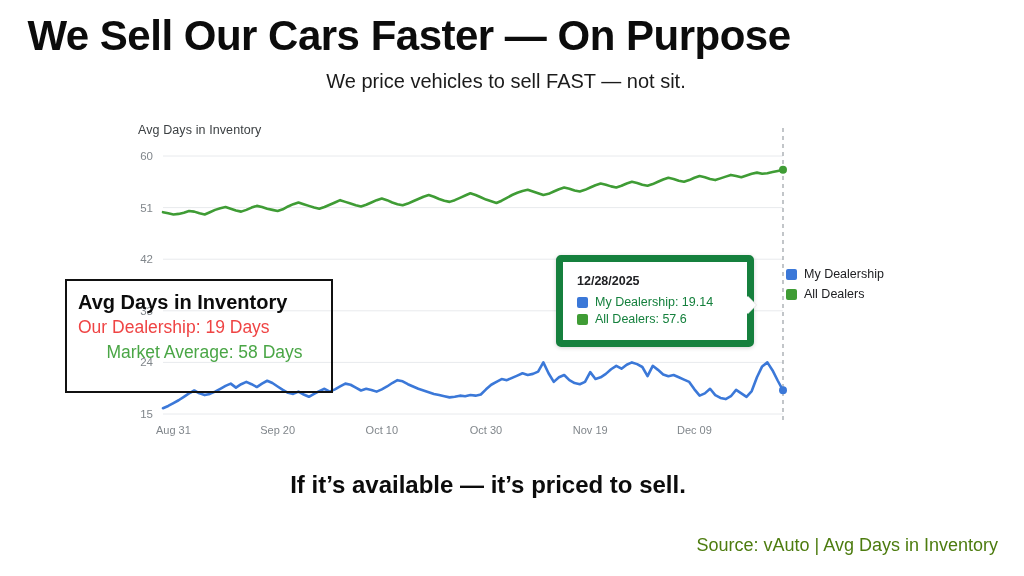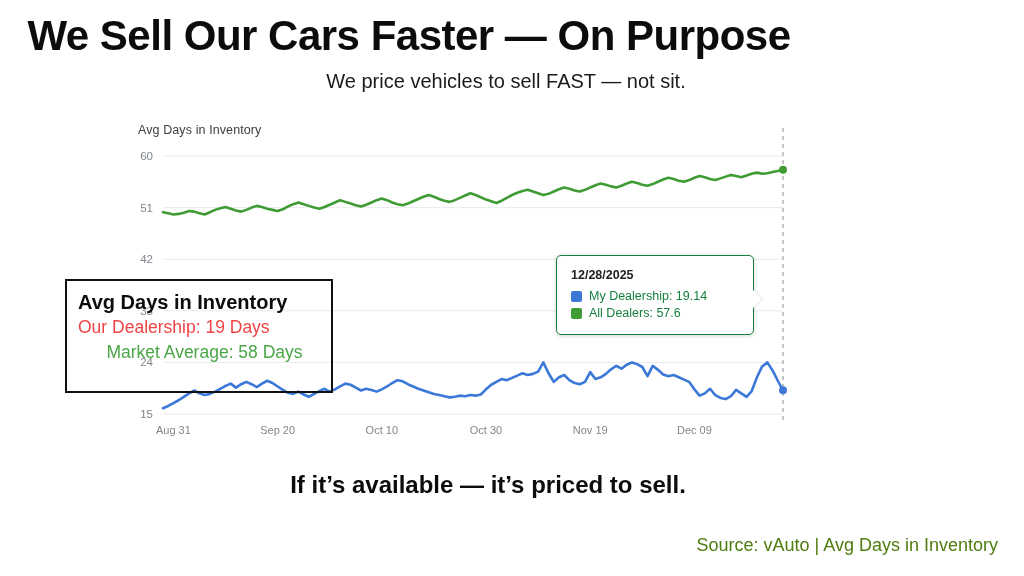--- a/index.html
+++ b/index.html
@@ -96,21 +96,21 @@
     white-space: nowrap;
   }
 
   
   .tooltip {
     position: absolute;
     left: 556px;
     top: 143px;
     width: 198px;
     background: #ffffff;
-    border: 1px solid #15803d;
+    border: 7px solid #15803d;
     border-radius: 5px;
     box-shadow: 0 1px 4px rgba(0,0,0,0.17);
     padding: 12px 14px 14px 14px;
     box-sizing: border-box;
   }
   .tt-date {
     font-size: 12.5px;
     font-weight: bold;
     color: #202124;
     margin-bottom: 7px;
@@ -220,20 +220,30 @@
       <text x="486.02521008403363" y="322" text-anchor="middle" class="xtick-text">Oct 30</text>
       <text x="590.2268907563025" y="322" text-anchor="middle" class="xtick-text">Nov 19</text>
       <text x="694.4285714285714" y="322" text-anchor="middle" class="xtick-text">Dec 09</text>
       <polyline points="163.00,100.19 168.21,101.33 173.42,102.48 178.63,101.91 183.84,100.76 189.05,99.04 194.26,99.61 199.47,101.33 204.68,102.48 209.89,100.19 215.10,97.89 220.31,96.17 225.52,95.03 230.73,96.75 235.94,98.47 241.15,99.61 246.36,97.89 251.57,95.60 256.78,93.88 261.99,95.03 267.20,96.75 272.41,97.89 277.62,99.04 282.83,97.32 288.04,94.45 293.25,92.16 298.46,90.44 303.67,92.16 308.88,93.88 314.09,95.60 319.30,96.75 324.51,95.03 329.72,92.73 334.93,90.44 340.14,88.15 345.35,89.87 350.56,91.59 355.77,93.31 360.98,94.45 366.19,92.73 371.40,90.44 376.61,88.15 381.82,86.43 387.03,88.15 392.24,90.44 397.45,92.16 402.66,93.31 407.87,91.59 413.08,89.29 418.29,87.00 423.50,84.71 428.71,82.99 433.92,84.71 439.13,87.00 444.34,88.72 449.55,89.87 454.76,88.15 459.97,85.85 465.18,83.56 470.39,81.27 475.61,82.99 480.82,85.28 486.03,87.57 491.24,89.29 496.45,91.01 501.66,88.72 506.87,85.85 512.08,82.99 517.29,80.69 522.50,78.97 527.71,77.83 532.92,79.55 538.13,81.27 543.34,82.99 548.55,81.84 553.76,79.55 558.97,77.25 564.18,75.53 569.39,76.68 574.60,78.40 579.81,79.55 585.02,77.83 590.23,75.53 595.44,73.24 600.65,71.52 605.86,72.67 611.07,74.39 616.28,75.53 621.49,73.81 626.70,71.52 631.91,69.80 637.12,70.95 642.33,72.67 647.54,73.81 652.75,72.09 657.96,69.80 663.17,67.51 668.38,65.79 673.59,66.93 678.80,68.65 684.01,69.80 689.22,68.08 694.43,65.79 699.64,64.07 704.85,65.21 710.06,66.93 715.27,68.08 720.48,66.36 725.69,64.64 730.90,62.92 736.11,64.07 741.32,65.21 746.53,63.49 751.74,61.77 756.95,60.63 762.16,61.77 767.37,61.20 772.58,60.05 777.79,58.91 783.00,57.76" fill="none" stroke="#3f9c35" stroke-width="2.6" stroke-linejoin="round" stroke-linecap="round"></polyline>
       <polyline points="163.00,296.27 168.21,293.97 173.42,291.11 178.63,288.24 183.84,284.80 189.05,281.36 194.26,278.49 199.47,281.36 204.68,283.08 209.89,281.93 215.10,279.64 220.31,276.77 225.52,273.91 230.73,271.61 235.94,275.63 241.15,272.19 246.36,269.89 251.57,272.19 256.78,275.05 261.99,271.61 267.20,268.75 272.41,271.04 277.62,274.48 282.83,277.92 288.04,280.79 293.25,281.93 298.46,279.64 303.67,282.51 308.88,284.80 314.09,281.93 319.30,279.07 324.51,276.77 329.72,279.64 334.93,277.35 340.14,274.48 345.35,271.61 350.56,272.76 355.77,275.63 360.98,278.49 366.19,276.77 371.40,277.92 376.61,279.64 381.82,277.35 387.03,274.48 392.24,271.04 397.45,268.17 402.66,269.32 407.87,272.19 413.08,274.48 418.29,276.77 423.50,278.49 428.71,280.21 433.92,281.93 439.13,283.08 444.34,284.23 449.55,285.37 454.76,284.80 459.97,283.65 465.18,284.23 470.39,283.08 475.61,283.65 480.82,282.51 486.03,277.35 491.24,272.76 496.45,269.89 501.66,267.03 506.87,268.17 512.08,265.88 517.29,263.59 522.50,261.29 527.71,263.01 532.92,261.87 538.13,259.57 543.34,250.40 548.55,261.29 553.76,269.89 558.97,265.31 564.18,263.01 569.39,268.17 574.60,271.04 579.81,272.19 585.02,269.89 590.23,260.15 595.44,267.03 600.65,265.31 605.86,261.87 611.07,257.28 616.28,253.84 621.49,256.71 626.70,252.69 631.91,250.40 637.12,252.12 642.33,254.99 647.54,264.16 652.75,253.84 657.96,257.85 663.17,262.44 668.38,264.16 673.59,263.01 678.80,265.31 684.01,267.60 689.22,269.89 694.43,277.35 699.64,283.65 704.85,281.36 710.06,276.77 715.27,283.08 720.48,285.95 725.69,287.09 730.90,284.23 736.11,277.92 741.32,281.36 746.53,284.80 751.74,279.07 756.95,265.31 762.16,254.41 767.37,250.40 772.58,258.43 777.79,268.75 783.00,278.26" fill="none" stroke="#3b78d8" stroke-width="2.6" stroke-linejoin="round" stroke-linecap="round"></polyline>
       <line x1="783" x2="783" y1="16" y2="308" stroke="#9aa0a6" stroke-width="1.2" stroke-dasharray="4 4"></line>
       <circle cx="783" cy="57.75999999999999" r="4" fill="#3f9c35"></circle>
       <circle cx="783" cy="278.264" r="4" fill="#3b78d8"></circle>
     </svg>
 
+  <div class="legend">
+    <div class="legend-row">
+      <span class="legend-swatch" style="background:#3b78d8"></span>
+      <span class="legend-label">My Dealership</span>
+    </div>
+    <div class="legend-row">
+      <span class="legend-swatch" style="background:#3f9c35"></span>
+      <span class="legend-label">All Dealers</span>
+    </div>
+  </div>
 
   <div class="tooltip">
     <div class="tt-date">12/28/2025</div>
     <div class="tt-row">
       <span class="tt-swatch" style="background:#3b78d8"></span>
       <span class="tt-label">My Dealership: 19.14</span>
     </div>
     <div class="tt-row">
       <span class="tt-swatch" style="background:#3f9c35"></span>
       <span class="tt-label">All Dealers: 57.6</span>

